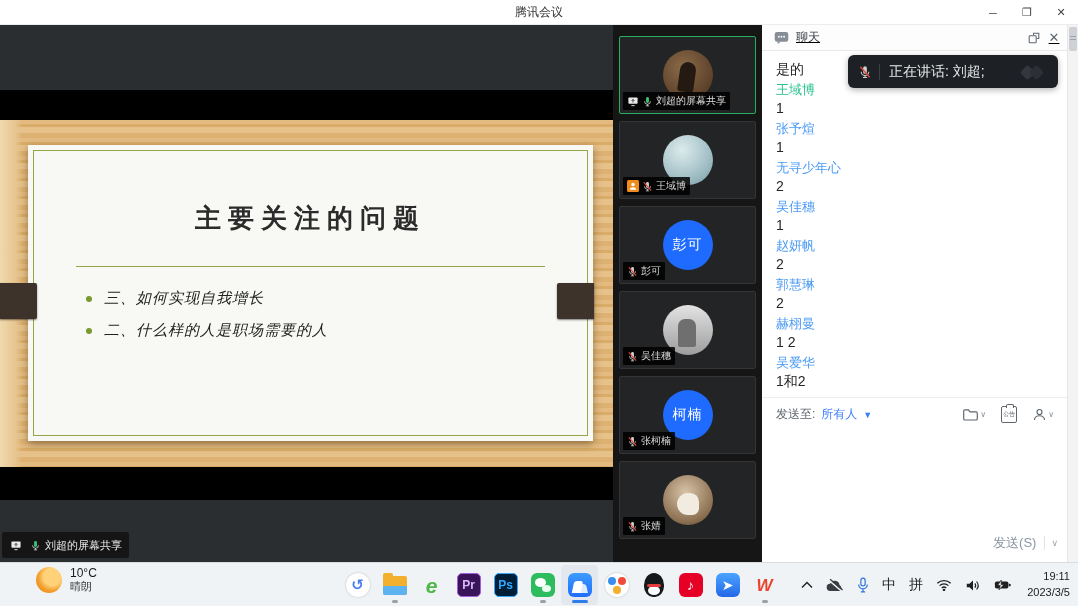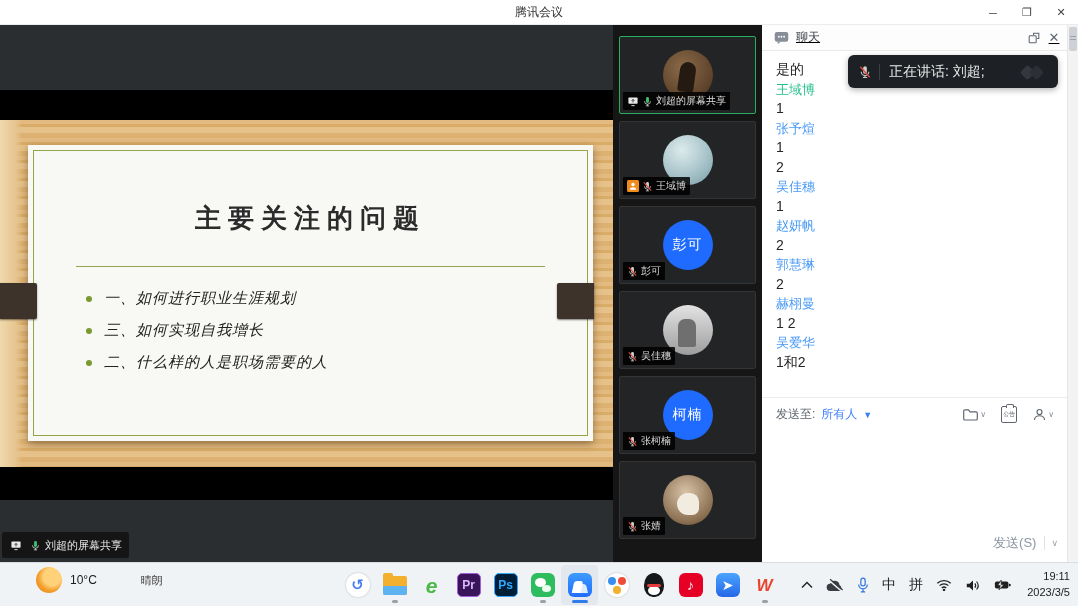--- a/index.html
+++ b/index.html
@@ -112,21 +112,21 @@
   .send-btn { font-size:13px; color:#8b95a1; padding:2px 8px; }
   .send-sep { width:1px; height:14px; background:#dfe3e8; }
   .send-caret { font-size:9px; color:#9aa2ac; padding:0 6px; }
 
   
   .taskbar { position:absolute; left:0; top:562px; width:1078px; height:44px; background:#f0f3f6;
     border-top:1px solid #d9dde1; display:flex; align-items:center; }
   .weather { position:absolute; left:36px; top:4px; display:flex; align-items:center; gap:8px; }
   .moon { width:26px; height:26px; border-radius:50%;
     background:radial-gradient(circle at 62% 38%,#ffd27a 0 38%,#f49f2e 60%,#e07f12); }
-  .weather .wtxt { display:flex; flex-direction:row; line-height:13px;gap:44px; }
+  .weather .wtxt { display:flex; flex-direction:column; line-height:13px; }
   .weather .temp { font-size:12px; color:#1b1b1b; }
   .weather .cond { font-size:11px; color:#3c3c3c; }
 
   .task-apps { position:absolute; left:302px; top:0; height:44px; display:flex; align-items:center; }
   .app { position:relative; width:37px; height:40px; display:flex; align-items:center; justify-content:center;
     border-radius:4px; }
   .app.active { background:#e3e8ee; }
   .app .run-dot { position:absolute; bottom:2px; left:50%; transform:translateX(-50%);
     width:6px; height:3px; border-radius:2px; background:#9aa0a6; }
   .app.active .run-dot { width:16px; background:#2f7ced; }
@@ -193,24 +193,20 @@
       <div class="band-gray-top"></div>
       <div class="band-black-top"></div>
       <div class="wood">
         <div class="slide">
           <div class="slide-inner">
             <div class="slide-title">主要关注的问题</div>
             <div class="slide-divider"></div>
             <ul class="slide-bullets" id="slide-bullets">
                 <li>
                   <span class="dot"></span>
-                  <span>一、如何进行职业生涯规划</span>
-                </li>
-                <li>
-                  <span class="dot"></span>
                   <span>三、如何实现自我增长</span>
                 </li>
                 <li>
                   <span class="dot"></span>
                   <span>二、什么样的人是职场需要的人</span>
                 </li>
               </ul>
           </div>
         </div>
         <div class="side-tab left"></div>
@@ -350,20 +346,21 @@
         </span>
         <span class="h-icon" style="font-size:13px;">✕</span>
       </div>
 
       <div class="messages" id="messages">
           <div class="msg-text">是的</div>
           <div class="msg-name green">王域博</div>
           <div class="msg-text">1</div>
           <div class="msg-name">张予煊</div>
           <div class="msg-text">1</div>
+          <div class="msg-name">无寻少年心</div>
           <div class="msg-text">2</div>
           <div class="msg-name">吴佳穗</div>
           <div class="msg-text">1</div>
           <div class="msg-name">赵妍帆</div>
           <div class="msg-text">2</div>
           <div class="msg-name">郭慧琳</div>
           <div class="msg-text">2</div>
           <div class="msg-name">赫栩曼</div>
           <div class="msg-text">1 2</div>
           <div class="msg-name">吴爱华</div>

